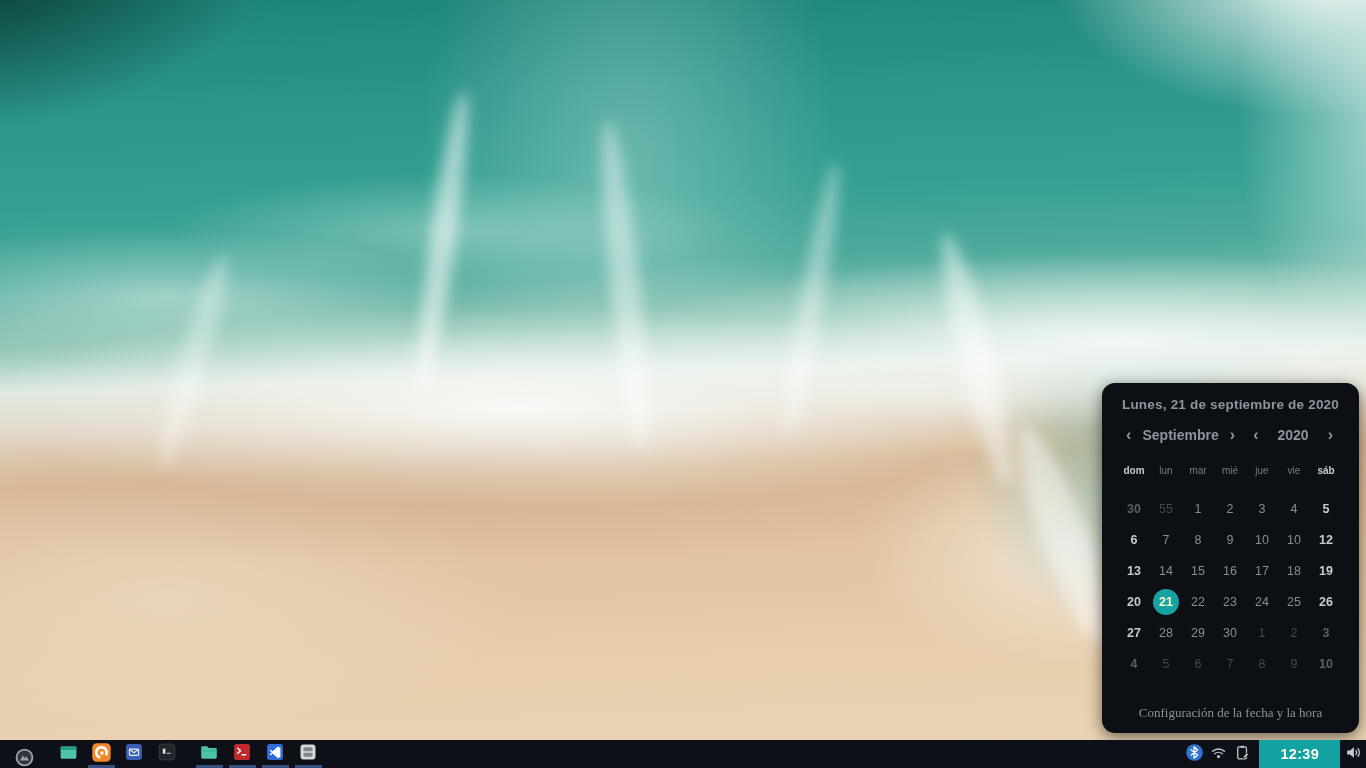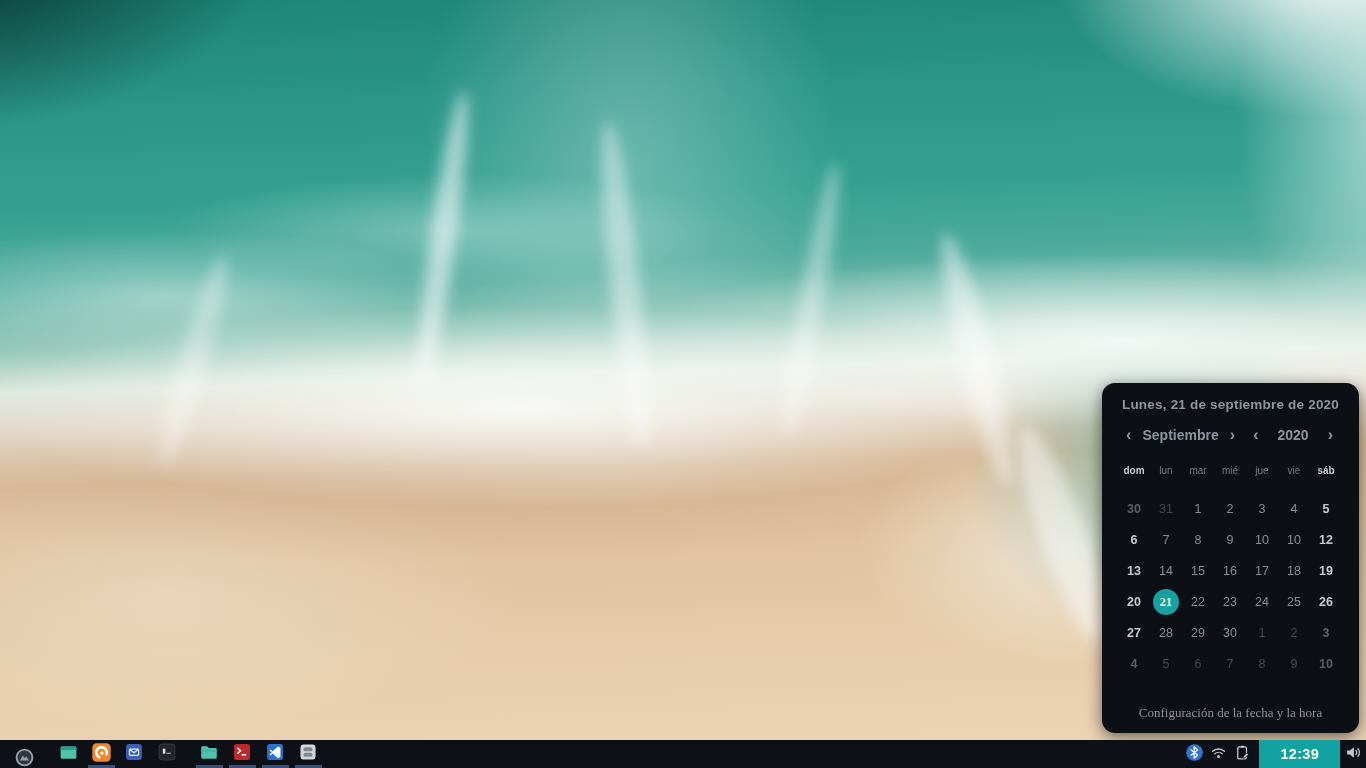--- a/index.html
+++ b/index.html
@@ -46,21 +46,21 @@
   .weekdays{display:grid;grid-template-columns:repeat(7,32px);margin-top:22px;
     text-align:center;font-size:10px;color:#757c84;}
   .weekdays .strong{color:#c6cbd1;font-weight:bold;}
   .day-grid{display:grid;grid-template-columns:repeat(7,32px);grid-auto-rows:31px;
     margin-top:17px;align-items:center;justify-items:center;font-size:12.5px;}
   .day{width:26px;height:26px;line-height:26px;text-align:center;border-radius:50%;
     color:#868d95;cursor:default;}
   .day.strong{color:#c6cbd1;font-weight:bold;}
   .day.dim{color:#434a52;}
   .day.dimstrong{color:#59606a;font-weight:bold;}
-  .day.selected{background:#16a2a2;color:#fbf6c9;font-weight:bold;font-family:Liberation Serif, serif;}
+  .day.selected{background:#16a2a2;color:#fbf6c9;font-weight:bold;}
   .cal-footer{margin-top:auto;text-align:center;font-size:13px;color:#8d949c;cursor:pointer;font-family:Liberation Serif, serif;}
 
   
   .panel{position:absolute;left:0;right:0;bottom:0;height:28px;background:#0d1016;
     display:flex;align-items:center;z-index:5;}
   .menu-btn{display:flex;align-items:center;gap:16px;padding:16px 9px 0 6px;height:100%;cursor:pointer;flex-direction:column;}
   .menu-label{color:#9aa1a8;font-weight:bold;font-size:14px;}
   .launcher{width:33px;height:28px;display:flex;align-items:center;justify-content:center;
     position:relative;cursor:pointer;}
   .launcher .ind{position:absolute;bottom:0;left:3px;right:3px;height:3px;background:#35507f;}
@@ -103,21 +103,21 @@
         <span class="strong">dom</span>
         <span class="">lun</span>
         <span class="">mar</span>
         <span class="">mié</span>
         <span class="">jue</span>
         <span class="">vie</span>
         <span class="strong">sáb</span>
       </div>
     <div class="day-grid" id="day-grid">
         <span class="day dimstrong">30</span>
-        <span class="day dim">31</span>
+        <span class="day dim">55</span>
         <span class="day">1</span>
         <span class="day">2</span>
         <span class="day">3</span>
         <span class="day">4</span>
         <span class="day strong">5</span>
         <span class="day strong">6</span>
         <span class="day">7</span>
         <span class="day">8</span>
         <span class="day">9</span>
         <span class="day">10</span>

